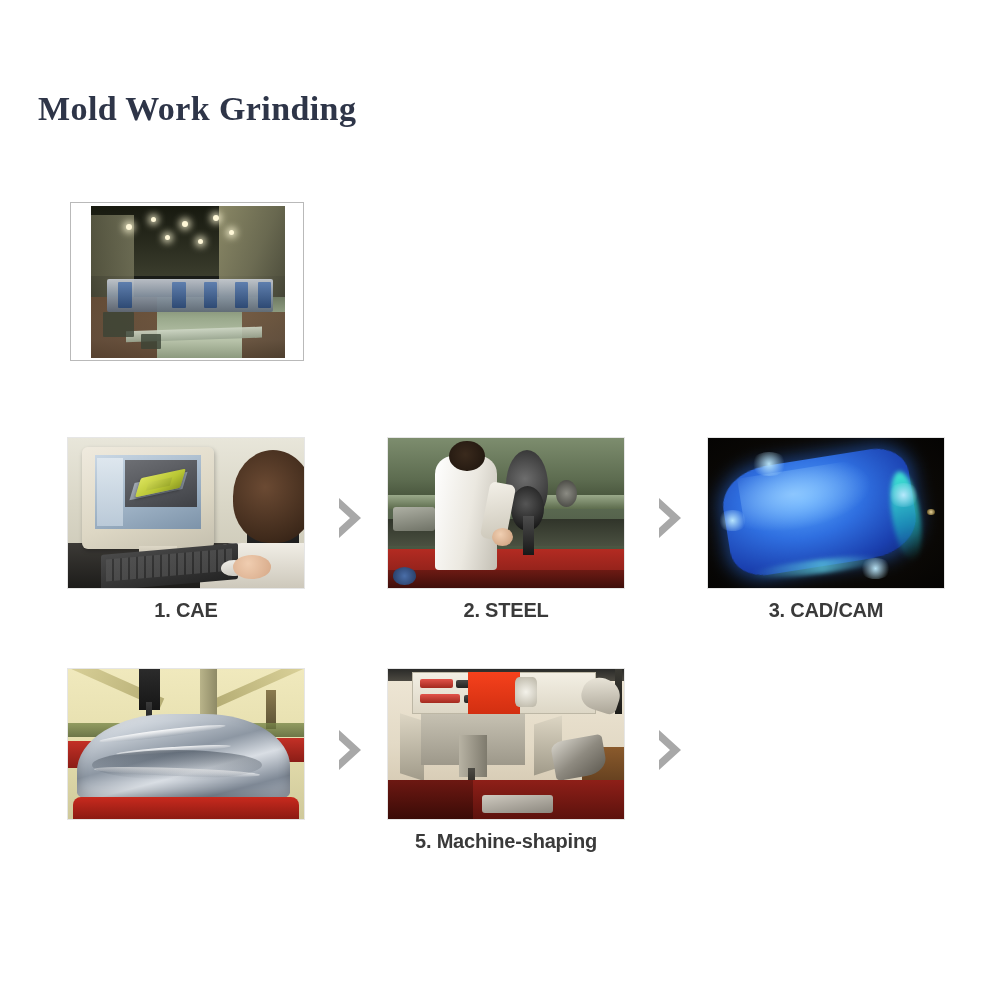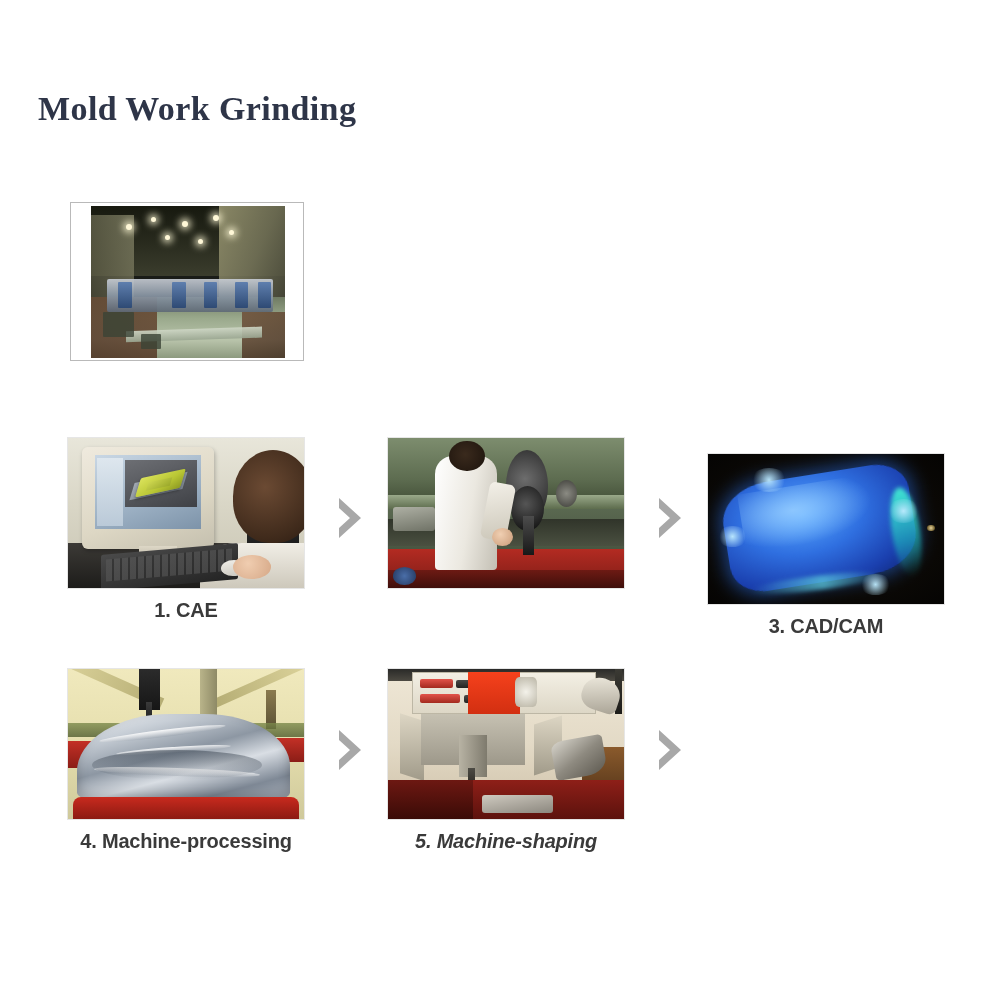--- a/index.html
+++ b/index.html
@@ -405,29 +405,30 @@
       <span class="layer s-spindle"></span>
       <span class="layer s-spindle2"></span>
       <span class="layer s-chuck"></span>
       <span class="layer s-tool"></span>
       <span class="layer s-body"></span>
       <span class="layer s-head"></span>
       <span class="layer s-arm"></span>
       <span class="layer s-hand"></span>
       <span class="layer s-blue"></span>
     </div>
+    <div class="step-label">2. STEEL</div>
   </div>
 
   <div class="arrow" style="left:647px; top:490px;">
     <svg viewBox="0 0 46 56" aria-hidden="true">
       <path d="M12 8 L34 28 L12 48 L12 38 L23 28 L12 18 Z" fill="currentColor"></path>
     </svg>
   </div>
 
-  <div class="step" style="left:707px; top:437px;margin-top:16px;">
+  <div class="step" style="left:707px; top:437px;">
     <div class="step-photo" aria-label="Glowing blue 3D CAD/CAM surface model of a curved mold panel rendered on a black background">
       <span class="layer b-bg"></span>
       <span class="layer b-shape"></span>
       <span class="layer b-hilite"></span>
       <span class="layer b-edge-r"></span>
       <span class="layer b-edge-b"></span>
       <span class="layer b-corner" style="left:18%;top:9%;width:16%;height:16%;"></span>
       <span class="layer b-corner" style="left:4%;top:48%;width:13%;height:14%;"></span>
       <span class="layer b-corner" style="right:10%;top:30%;width:14%;height:16%;"></span>
       <span class="layer b-corner" style="right:22%;bottom:6%;width:14%;height:14%;"></span>
@@ -449,30 +450,29 @@
       <span class="layer m-spindle"></span>
       <span class="layer m-tool"></span>
       <span class="layer m-mold">
         <span class="layer m-ridge" style="left:10%;top:18%;width:60%;height:8%;transform:rotate(-7deg);"></span>
         <span class="layer m-ridge" style="left:18%;top:38%;width:54%;height:7%;transform:rotate(-4deg);"></span>
         <span class="layer m-ridge" style="left:8%;top:62%;width:78%;height:9%;transform:rotate(2deg);"></span>
       </span>
       <span class="layer m-shadow"></span>
       <span class="layer m-redbase"></span>
     </div>
-    <div class="step-label">4. Machine-processing</div>
   </div>
 
   <div class="arrow" style="left:327px; top:722px;">
     <svg viewBox="0 0 46 56" aria-hidden="true">
       <path d="M12 8 L34 28 L12 48 L12 38 L23 28 L12 18 Z" fill="currentColor"></path>
     </svg>
   </div>
 
-  <div class="step" style="left:387px; top:668px;font-style:italic;">
+  <div class="step" style="left:387px; top:668px;">
     <div class="step-photo" aria-label="CNC machining centre head with a red control panel shaping a die on a dark red machine bed">
       <span class="layer h-bg"></span>
       <span class="layer h-topdark"></span>
       <span class="layer h-panel">
         <span class="layer h-btn" style="left:4%;top:16%;width:18%;height:22%;"></span>
         <span class="layer h-btn" style="left:4%;top:52%;width:22%;height:22%;"></span>
         <span class="layer h-btn-dark" style="left:24%;top:18%;width:10%;height:20%;"></span>
         <span class="layer h-btn-dark" style="left:28%;top:54%;width:10%;height:20%;"></span>
       </span>
       <span class="layer h-red"></span>

